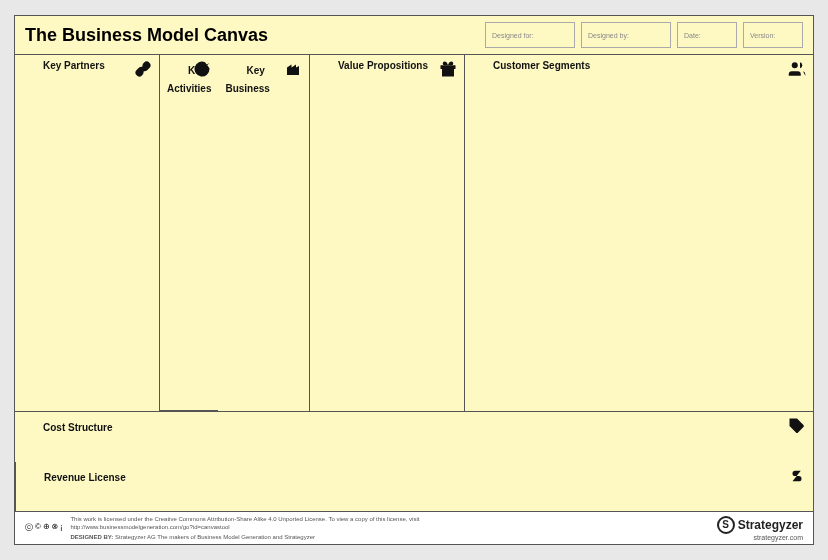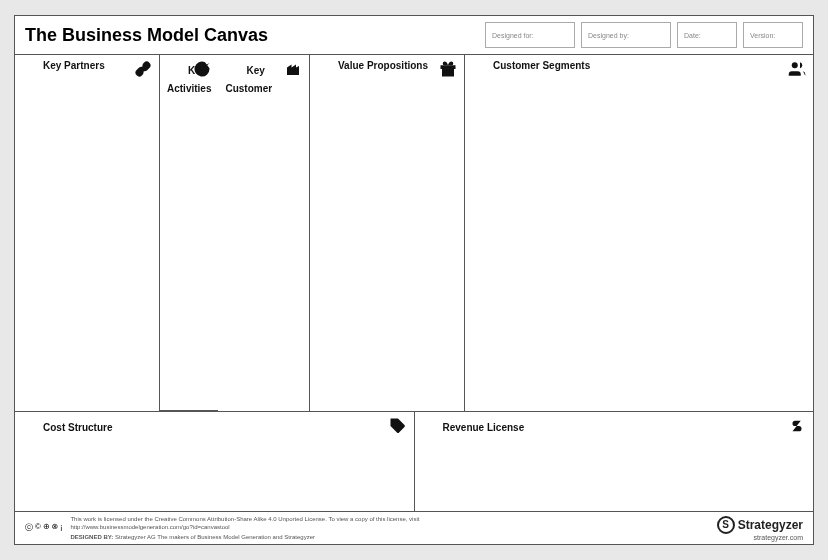--- a/index.html
+++ b/index.html
@@ -7,21 +7,21 @@
       width: 828px;
       height: 560px;
       background: #e8e8e8;
       font-family: Arial, Helvetica, sans-serif;
       overflow: hidden;
     }
     .canvas-wrapper {
       width: 800px;
       height: 530px;
       margin: 15px auto;
-      background: #ffffff;
+      background: #fef9c3;
       border: 1.5px solid #555;
       display: flex;
       flex-direction: column;
     }
     
     .header {
       display: flex;
       align-items: center;
       padding: 6px 10px;
       border-bottom: 1.5px solid #555;
@@ -65,20 +65,21 @@
     .top-section {
       flex: 1;
       display: flex;
       border-bottom: 1.5px solid #555;
     }
     
     .bottom-section {
       height: 100px;
       display: flex;
       border-bottom: 1.5px solid #555;
+      flex-direction: column;
     }
     
     .footer {
       height: 32px;
       display: flex;
       align-items: center;
       justify-content: space-between;
       padding: 0 10px;
       background: #fff;
     }
@@ -254,21 +255,21 @@
         <div class="key-activities">
           <span class="cell-label">Key Activities</span>
           <span class="cell-icon">
             <svg viewBox="0 0 24 24" xmlns="http://www.w3.org/2000/svg">
               <path d="M22 11.08V12a10 10 0 1 1-5.93-9.14"></path>
               <polyline points="22 4 12 14.01 9 11.01"></polyline>
             </svg>
           </span>
         </div>
         <div class="key-resources">
-          <span class="cell-label">Key Customer</span>
+          <span class="cell-label">Key Business</span>
           <span class="cell-icon">
             <svg viewBox="0 0 24 24" xmlns="http://www.w3.org/2000/svg">
               <path d="M2 20h20M4 20V10l6-4v4l6-4v4l4-2v12"></path>
               <rect x="8" y="14" width="3" height="6"></rect>
               <rect x="13" y="14" width="3" height="6"></rect>
             </svg>
           </span>
         </div>
       </div>
 

